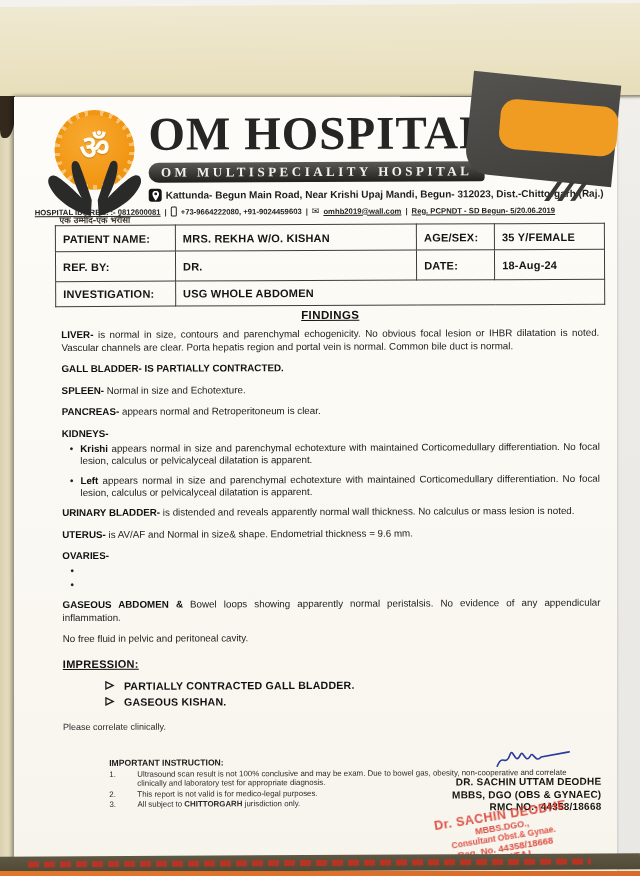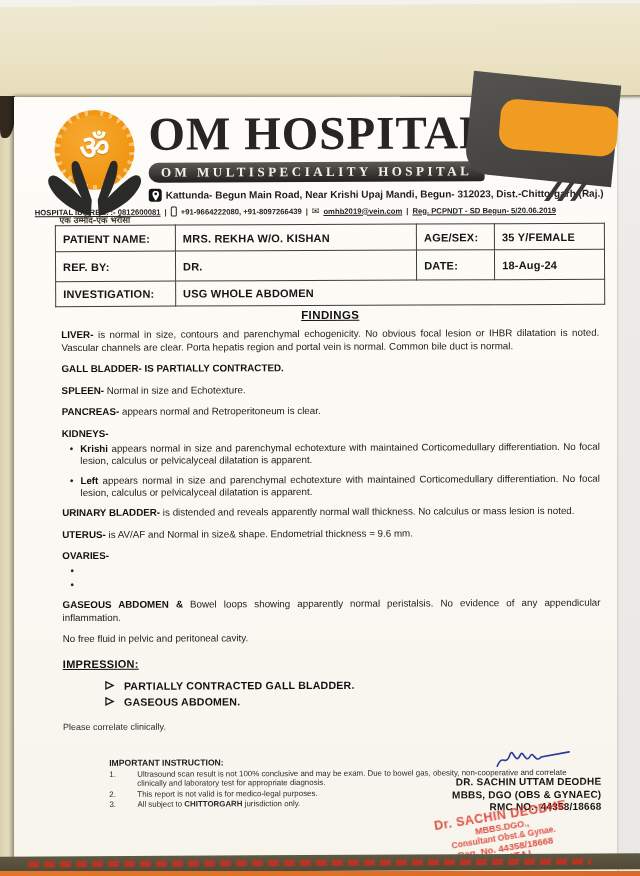--- a/index.html
+++ b/index.html
@@ -170,24 +170,24 @@
               </svg>
           </span>
           <span>Kattunda- Begun Main Road, Near Krishi Upaj Mandi, Begun- 312023,  Dist.-Chittorgarh (Raj.)</span>
         </div>
       </div>
 
       <div class="contact-row">
         <span class="u">HOSPITAL ID:/ REG. :- 0812600081</span>
         <span class="sep">|</span>
         <span class="phone-glyph"></span>
-        <span>+91-9664222080, +91-8097266439</span>
+        <span>+73-9664222080, +91-9024459603</span>
         <span class="sep">|</span>
         <span class="mail-glyph">✉</span>
-        <span class="u">omhb2019@vein.com</span>
+        <span class="u">omhb2019@wall.com</span>
         <span class="sep">|</span>
         <span class="u">Reg. PCPNDT - SD Begun- 5/20.06.2019</span>
       </div>
 
       <table class="ptable">
         <tbody>
             <tr>
           <td class="c1">PATIENT NAME:</td>
           <td class="c2">MRS. REKHA W/O. KISHAN</td>
           <td class="c3">AGE/SEX:</td>
@@ -246,21 +246,21 @@
         <div class="imp-item">
           <svg width="10" height="9" viewBox="0 0 10 9">
               <path d="M1 1 L8.3 4.5 L1 8 Z" fill="none" stroke="#1d1d1d" stroke-width="1.3"></path>
             </svg>
           <span>PARTIALLY CONTRACTED GALL BLADDER.</span>
         </div>
         <div class="imp-item">
           <svg width="10" height="9" viewBox="0 0 10 9">
               <path d="M1 1 L8.3 4.5 L1 8 Z" fill="none" stroke="#1d1d1d" stroke-width="1.3"></path>
             </svg>
-          <span>GASEOUS ABDOMEN.</span>
+          <span>GASEOUS KISHAN.</span>
         </div>
 
         <div class="note">Please correlate clinically.</div>
 
         <div class="instr">
           <div class="instr-head">IMPORTANT INSTRUCTION:</div>
           <div class="instr-item">
             <span class="n">1.</span>
               <span>Ultrasound scan result is not 100% conclusive and may be exam. Due to bowel gas, obesity, non-cooperative and correlate clinically and laboratory test for appropriate diagnosis.</span>
           </div>

